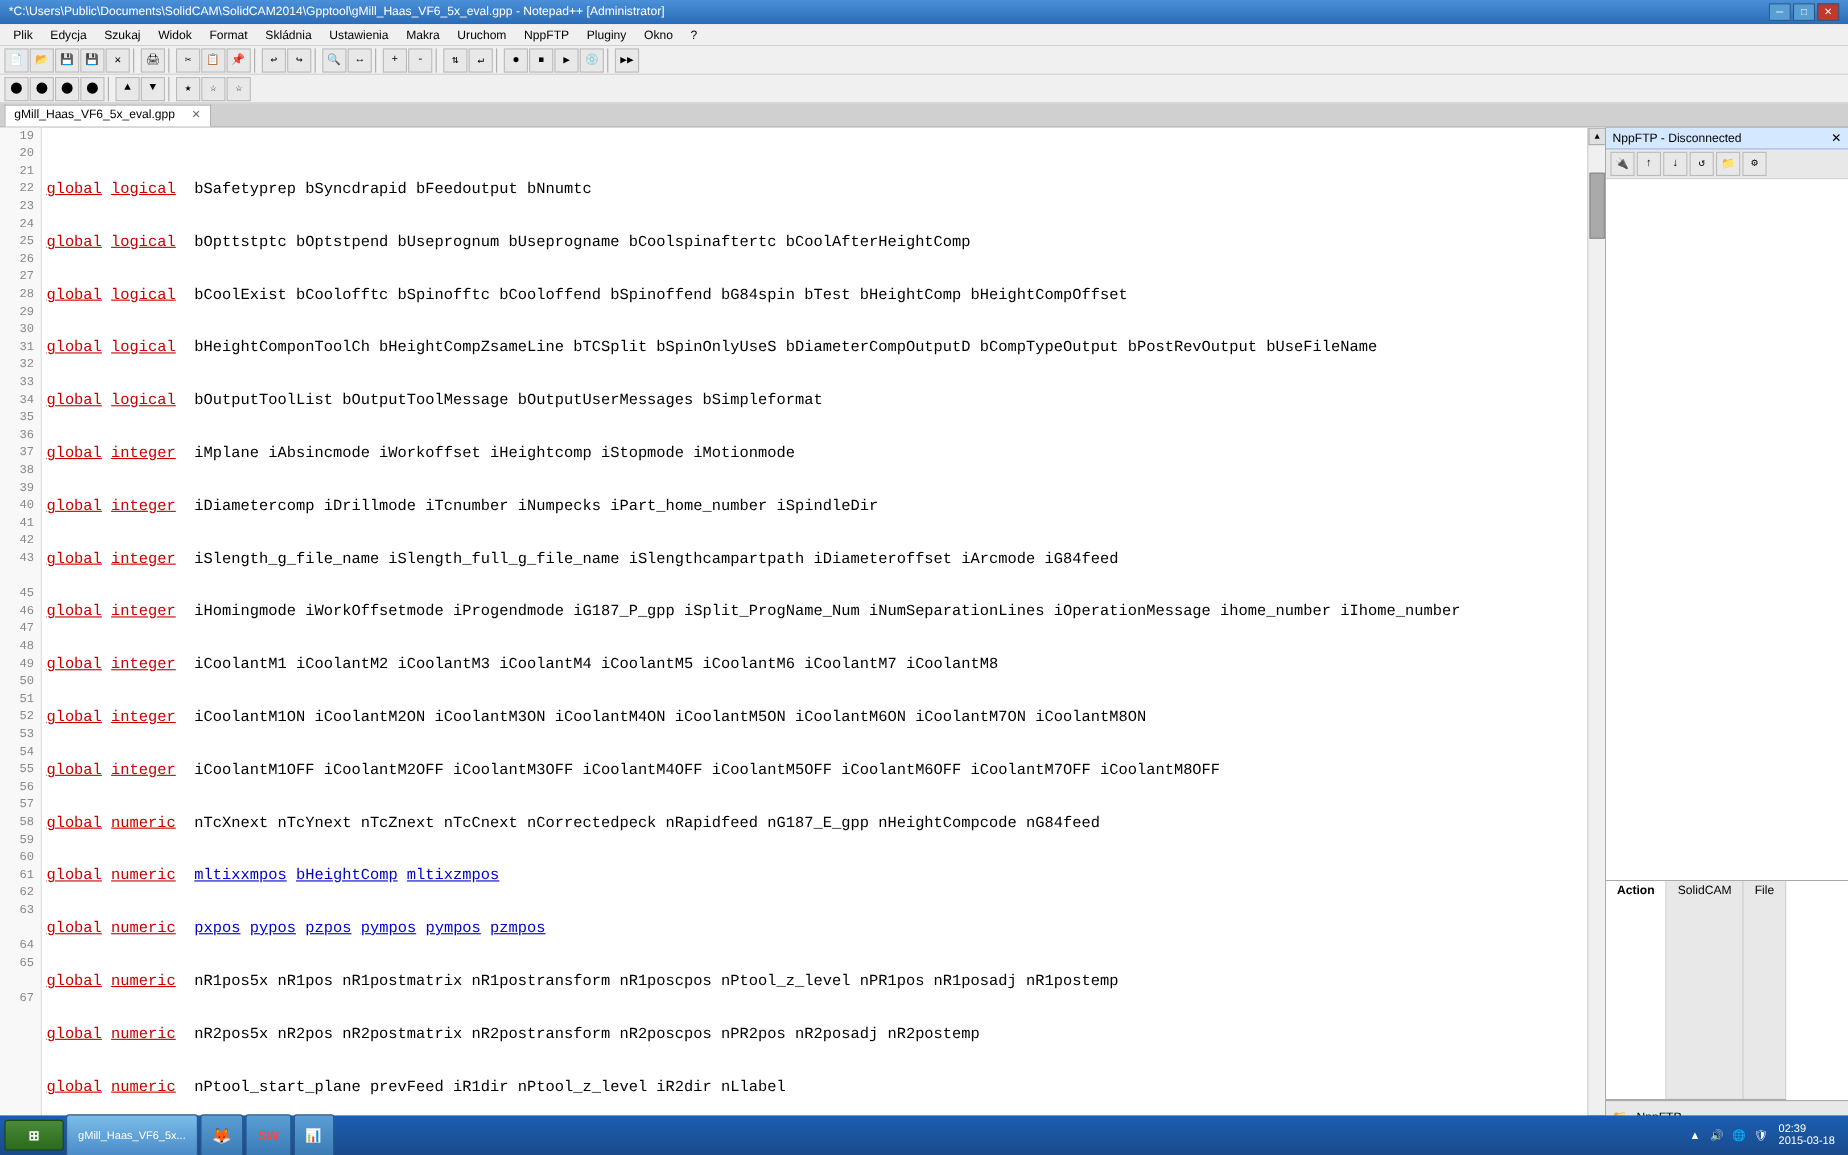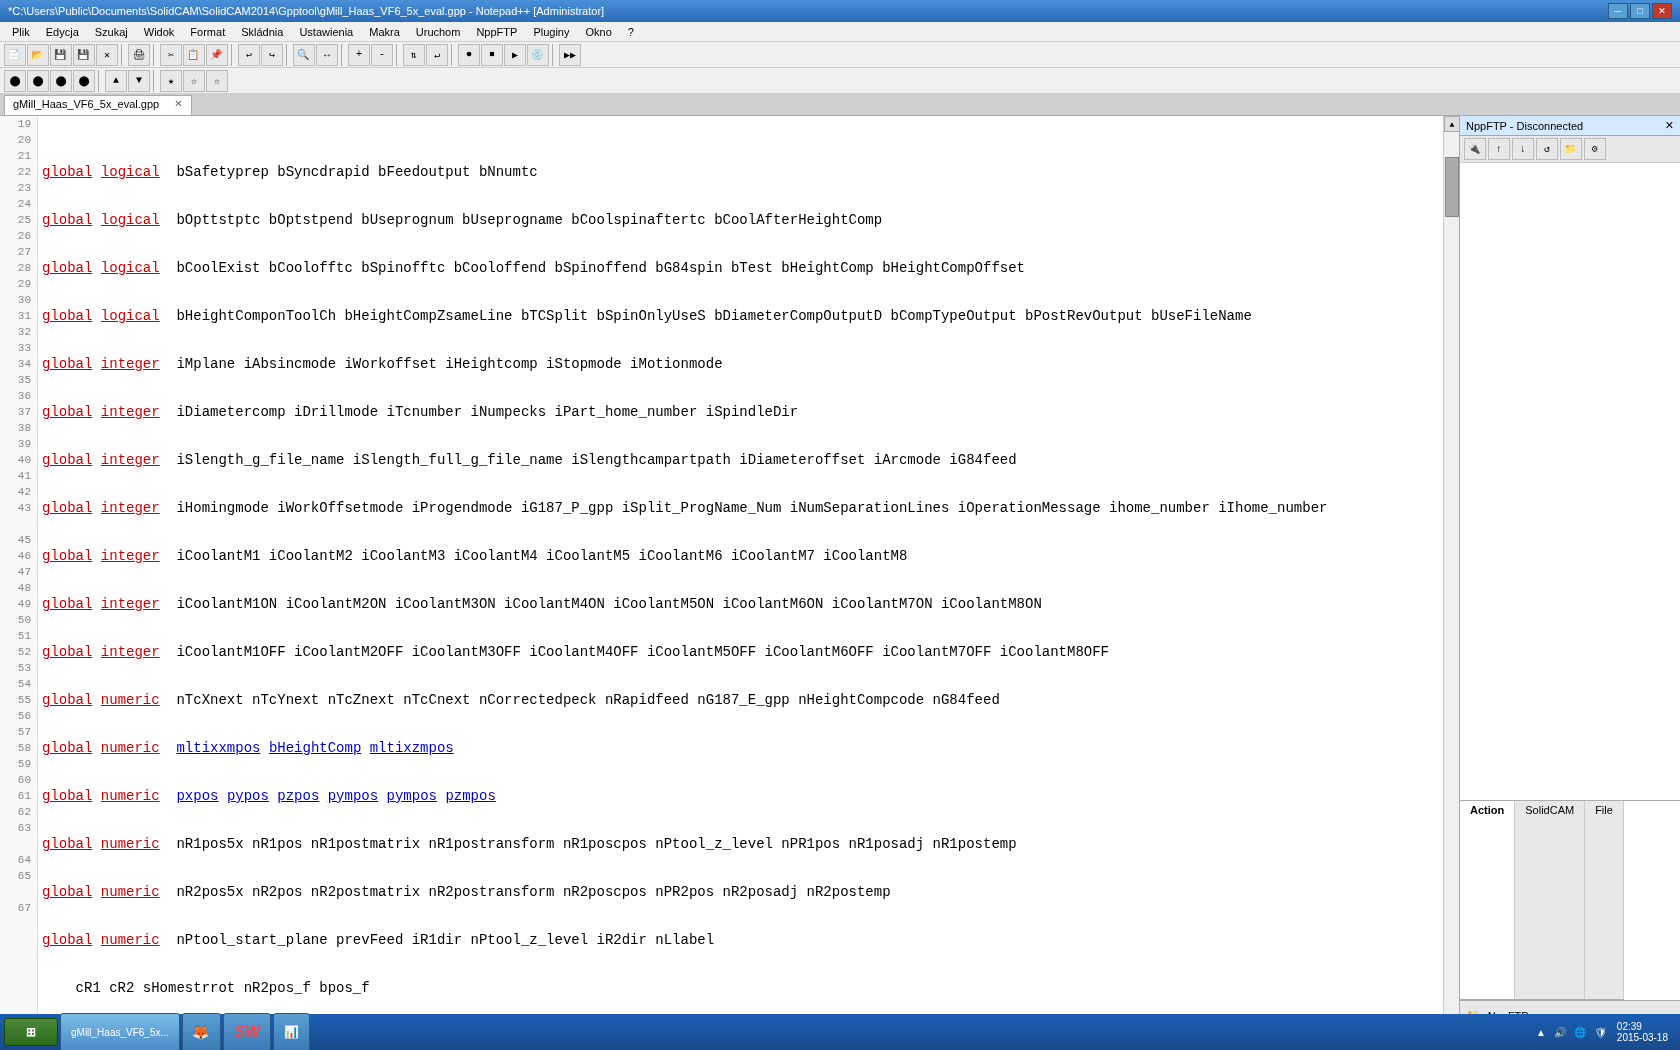--- a/index.html
+++ b/index.html
@@ -435,20 +435,21 @@
 64
 65
 
 67</div>
       <div id="code-area">
         
         <div class="code-line"><span class="line-text"><span class="kw-global">global</span> <span class="kw-logical">logical</span>  bSafetyprep bSyncdrapid bFeedoutput bNnumtc</span></div>
         <div class="code-line"><span class="line-text"><span class="kw-global">global</span> <span class="kw-logical">logical</span>  bOpttstptc bOptstpend bUseprognum bUseprogname bCoolspinaftertc bCoolAfterHeightComp</span></div>
         <div class="code-line"><span class="line-text"><span class="kw-global">global</span> <span class="kw-logical">logical</span>  bCoolExist bCoolofftc bSpinofftc bCooloffend bSpinoffend bG84spin bTest bHeightComp bHeightCompOffset</span></div>
         <div class="code-line"><span class="line-text"><span class="kw-global">global</span> <span class="kw-logical">logical</span>  bHeightComponToolCh bHeightCompZsameLine bTCSplit bSpinOnlyUseS bDiameterCompOutputD bCompTypeOutput bPostRevOutput bUseFileName</span></div>
+        <div class="code-line"><span class="line-text"><span class="kw-global">global</span> <span class="kw-logical">logical</span>  bOutputToolList bOutputToolMessage bOutputUserMessages bSimpleformat</span></div>
         <div class="code-line"><span class="line-text"><span class="kw-global">global</span> <span class="kw-integer">integer</span>  iMplane iAbsincmode iWorkoffset iHeightcomp iStopmode iMotionmode</span></div>
         <div class="code-line"><span class="line-text"><span class="kw-global">global</span> <span class="kw-integer">integer</span>  iDiametercomp iDrillmode iTcnumber iNumpecks iPart_home_number iSpindleDir</span></div>
         <div class="code-line"><span class="line-text"><span class="kw-global">global</span> <span class="kw-integer">integer</span>  iSlength_g_file_name iSlength_full_g_file_name iSlengthcampartpath iDiameteroffset iArcmode iG84feed</span></div>
         <div class="code-line"><span class="line-text"><span class="kw-global">global</span> <span class="kw-integer">integer</span>  iHomingmode iWorkOffsetmode iProgendmode iG187_P_gpp iSplit_ProgName_Num iNumSeparationLines iOperationMessage ihome_number iIhome_number</span></div>
         <div class="code-line"><span class="line-text"><span class="kw-global">global</span> <span class="kw-integer">integer</span>  iCoolantM1 iCoolantM2 iCoolantM3 iCoolantM4 iCoolantM5 iCoolantM6 iCoolantM7 iCoolantM8</span></div>
         <div class="code-line"><span class="line-text"><span class="kw-global">global</span> <span class="kw-integer">integer</span>  iCoolantM1ON iCoolantM2ON iCoolantM3ON iCoolantM4ON iCoolantM5ON iCoolantM6ON iCoolantM7ON iCoolantM8ON</span></div>
         <div class="code-line"><span class="line-text"><span class="kw-global">global</span> <span class="kw-integer">integer</span>  iCoolantM1OFF iCoolantM2OFF iCoolantM3OFF iCoolantM4OFF iCoolantM5OFF iCoolantM6OFF iCoolantM7OFF iCoolantM8OFF</span></div>
         <div class="code-line"><span class="line-text"><span class="kw-global">global</span> <span class="kw-numeric">numeric</span>  nTcXnext nTcYnext nTcZnext nTcCnext nCorrectedpeck nRapidfeed nG187_E_gpp nHeightCompcode nG84feed</span></div>
         <div class="code-line"><span class="line-text"><span class="kw-global">global</span> <span class="kw-numeric">numeric</span>  <span class="kw-var">mltixxmpos</span> <span class="kw-var">bHeightComp</span> <span class="kw-var">mltixzmpos</span></span></div>
         <div class="code-line"><span class="line-text"><span class="kw-global">global</span> <span class="kw-numeric">numeric</span>  <span class="kw-var">pxpos</span> <span class="kw-var">pypos</span> <span class="kw-var">pzpos</span> <span class="kw-var">pympos</span> <span class="kw-var">pympos</span> <span class="kw-var">pzmpos</span></span></div>
@@ -545,21 +546,21 @@
 
 <div id="taskbar">
   <div class="start-btn">⊞</div>
   <div class="task-btn active">
     <span>gMill_Haas_VF6_5x...</span>
   </div>
   <div class="task-btn">
     <span style="font-size:14px;">🦊</span>
   </div>
   <div class="task-btn">
-    <span style="color:#ff4444; font-weight:bold; font-size:16px;font-style:italic;">SW</span>
+    <span style="color:#ff4444; font-weight:bold; font-size:12px;">SW</span>
   </div>
   <div class="task-btn">
     <span style="font-size:12px;">📊</span>
   </div>
   <div class="taskbar-right">
     <div class="sys-tray">
       <span class="tray-icon">▲</span>
       <span class="tray-icon">🔊</span>
       <span class="tray-icon">🌐</span>
       <span class="tray-icon">🛡</span>

